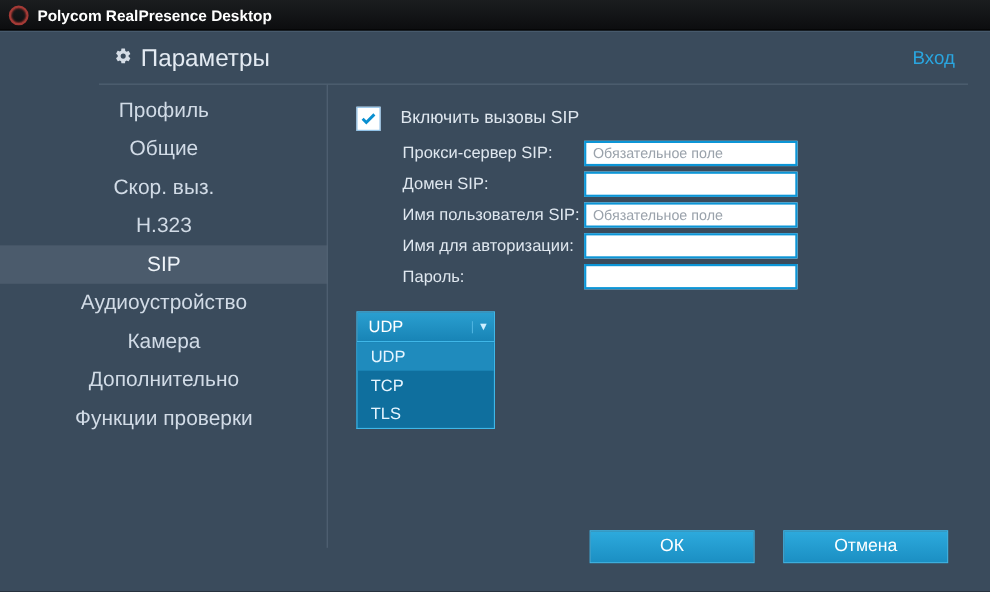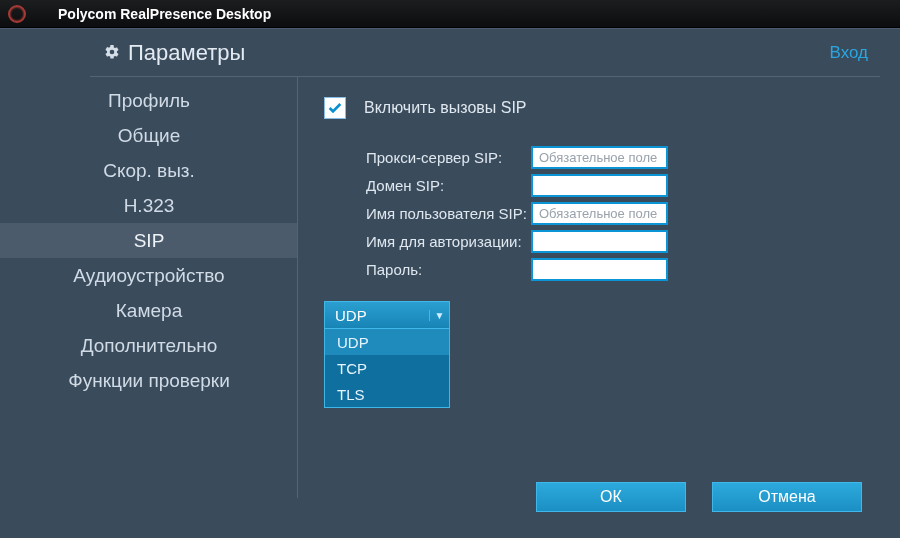--- a/index.html
+++ b/index.html
@@ -15,21 +15,21 @@
     padding: 0 8px;
     color: #fff;
   }
   .titlebar .app-icon {
     width: 18px; height: 18px; margin-right: 8px;
     border-radius: 50%;
     border: 2px solid #a43a36;
     box-shadow: inset 0 0 2px #ff4a3f;
     position: relative;
   }
-  .titlebar .app-title { font-size: 14px; font-weight: 600; margin-left: 24px; }
+  .titlebar .app-title { font-size: 14px; font-weight: 600; }
 
   .window {
     position: relative;
     height: 510px;
     background: #3a4b5c;
     border-top: 1px solid #4a5c6e;
   }
 
   .header {
     position: relative;
@@ -100,21 +100,21 @@
   .main {
     flex: 1;
     position: relative;
     padding: 20px 26px 0 26px;
     color: #dfe7ef;
   }
 
   .check-row {
     display: flex;
     align-items: center;
-    margin-bottom: 34px;
+    margin-bottom: 16px;
   }
   .checkbox {
     width: 22px; height: 22px;
     background: #fff;
     border: 1px solid #88bde6;
     margin-right: 18px;
     display: flex;
     align-items: center;
     justify-content: center;
     cursor: pointer;
@@ -128,21 +128,21 @@
     align-items: center;
     height: 28px;
   }
   .form-label {
     width: 165px;
     text-align: left;
     font-size: 15px;
     color: #dfe7ef;
   }
   .text-input {
-    width: 137px;
+    width: 194px;
     height: 23px;
     background: #fff;
     border: 2px solid #0c95d6;
     padding: 0 6px;
     font-size: 13px;
     color: #333;
     outline: none;
   }
   .text-input::placeholder { color: #9aa2ab; }
 

